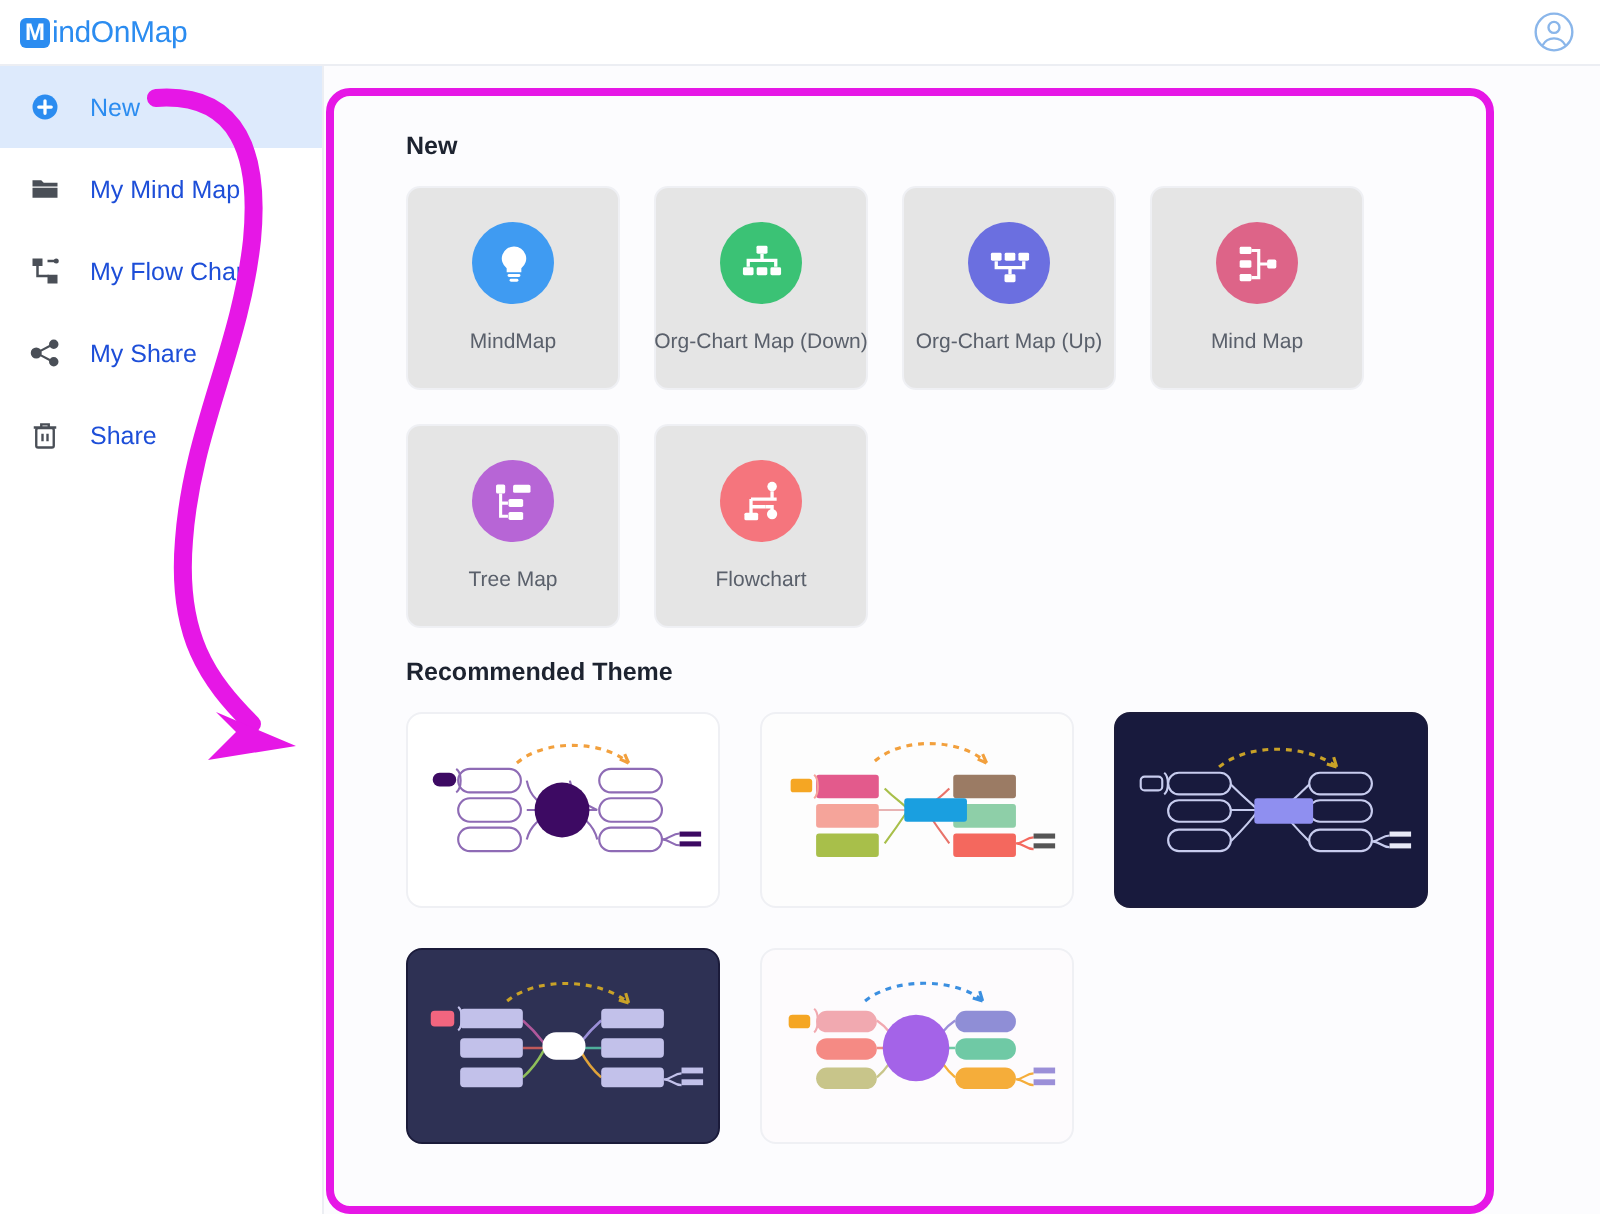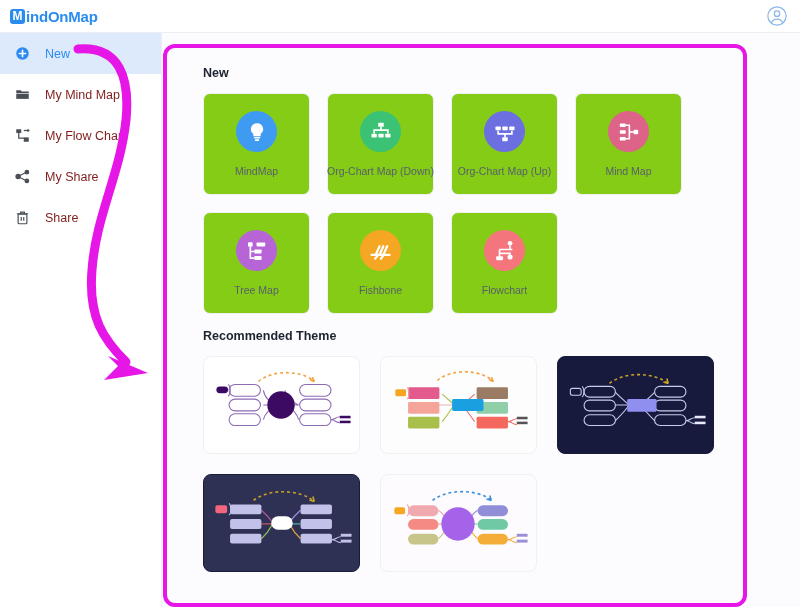--- a/index.html
+++ b/index.html
@@ -17,54 +17,54 @@
     background: #ffffff; border-bottom: 1px solid #eceef3;
     display: flex; align-items: center; justify-content: space-between;
     padding: 0 12px 0 10px;
   }
   .logo { display: flex; align-items: center; gap: 1px; }
   .logo-badge {
     width: 15px; height: 15px; border-radius: 3px; background: #2b8cf0;
     color: #fff; font-size: 12px; font-weight: bold; line-height: 15px;
     text-align: center; letter-spacing: 0;
   }
-  .logo-text { font-size: 15px; font-weight: bold; color: #2b8cf0; letter-spacing: -0.2px; }
+  .logo-text { font-size: 15px; font-weight: normal; color: #2b8cf0; letter-spacing: -0.2px; }
   .avatar-btn { width: 22px; height: 22px; }
 
   
   .sidebar {
     position: absolute; top: 33px; left: 0; width: 162px; height: 574px;
     background: #ffffff; border-right: 1px solid #eceef3;
     padding-top: 0;
   }
   .nav-item {
     display: flex; align-items: center; gap: 14px;
     height: 41px; padding-left: 14px;
-    font-size: 12.5px; color: #7f1d1d; cursor: pointer;
+    font-size: 12.5px; color: #1d4ed8; cursor: pointer;
   }
   .nav-item.active { background: #ddeafc; color: #2b8cf0; }
   .nav-ico { width: 17px; height: 17px; display: flex; align-items: center; justify-content: center; flex: 0 0 17px; }
 
   
   .content {
     position: absolute; top: 33px; left: 162px; width: 638px; height: 574px;
     background: #fcfcfe; overflow: hidden;
   }
   .section-title {
     font-size: 12.5px; font-weight: bold; color: #1d2330;
     margin: 33px 0 0 41px;
   }
   .section-title.theme { margin-top: 15px; }
 
   .card-grid {
     display: grid; grid-template-columns: repeat(4, 107px);
     gap: 17px; margin: 13px 0 0 41px;
   }
   .card {
-    height: 102px; background: #84cc16; border: 1px solid #eff0f4;
+    height: 102px; background: #e5e5e5; border: 1px solid #eff0f4;
     border-radius: 7px; display: flex; flex-direction: column;
     align-items: center; justify-content: center; gap: 13px; cursor: pointer;
   }
   .card-ico {
     width: 41px; height: 41px; border-radius: 50%;
     display: flex; align-items: center; justify-content: center;
   }
   .card-label { font-size: 10.5px; color: #5a606b; white-space: nowrap; }
 
   .theme-grid {
@@ -221,30 +221,20 @@
             <rect x="2.2" y="2.4" width="5" height="5" rx="0.9" stroke="none"></rect>
             <path d="M4.7 7.4v12.4h4M4.7 12.6h4" fill="none"></path>
             <rect x="11.5" y="2.6" width="9.5" height="4.4" rx="0.9" stroke="none"></rect>
             <rect x="9" y="10.3" width="8" height="4.4" rx="0.9" stroke="none"></rect>
             <rect x="9" y="17.4" width="8" height="4.4" rx="0.9" stroke="none"></rect>
           </svg>
         </div>
         <div class="card-label">Tree Map</div>
       </div>
 
-      <div class="card">
-        <div class="card-ico" style="background:#f5a623">
-          <svg width="23" height="23" viewBox="0 0 24 24" fill="none" stroke="#fff" stroke-width="2.3" stroke-linecap="round">
-            <path d="M2.5 16.5h19"></path>
-            <path d="M7 16.5 11 7.5M11 16.5 15 7.5M15 16.5 19 7.5"></path>
-            <path d="M6.5 20.5 9.5 16.5M12.5 20.5 15.5 16.5"></path>
-          </svg>
-        </div>
-        <div class="card-label">Fishbone</div>
-      </div>
 
       <div class="card">
         <div class="card-ico" style="background:#f5757d">
           <svg width="22" height="22" viewBox="0 0 24 24" fill="#fff" stroke="#fff" stroke-width="1.8">
             <circle cx="17.5" cy="3.6" r="2.6" stroke="none"></circle>
             <path d="M17.5 6.2v4.2M6 10.4h14M6 10.4v8.2M6 14.6h8" fill="none"></path>
             <rect x="2.4" y="17.8" width="7.5" height="4.2" rx="0.9" stroke="none"></rect>
             <circle cx="17.5" cy="18.6" r="2.8" stroke="none"></circle>
             <path d="M14 14.6h3.5v4" fill="none"></path>
           </svg>

